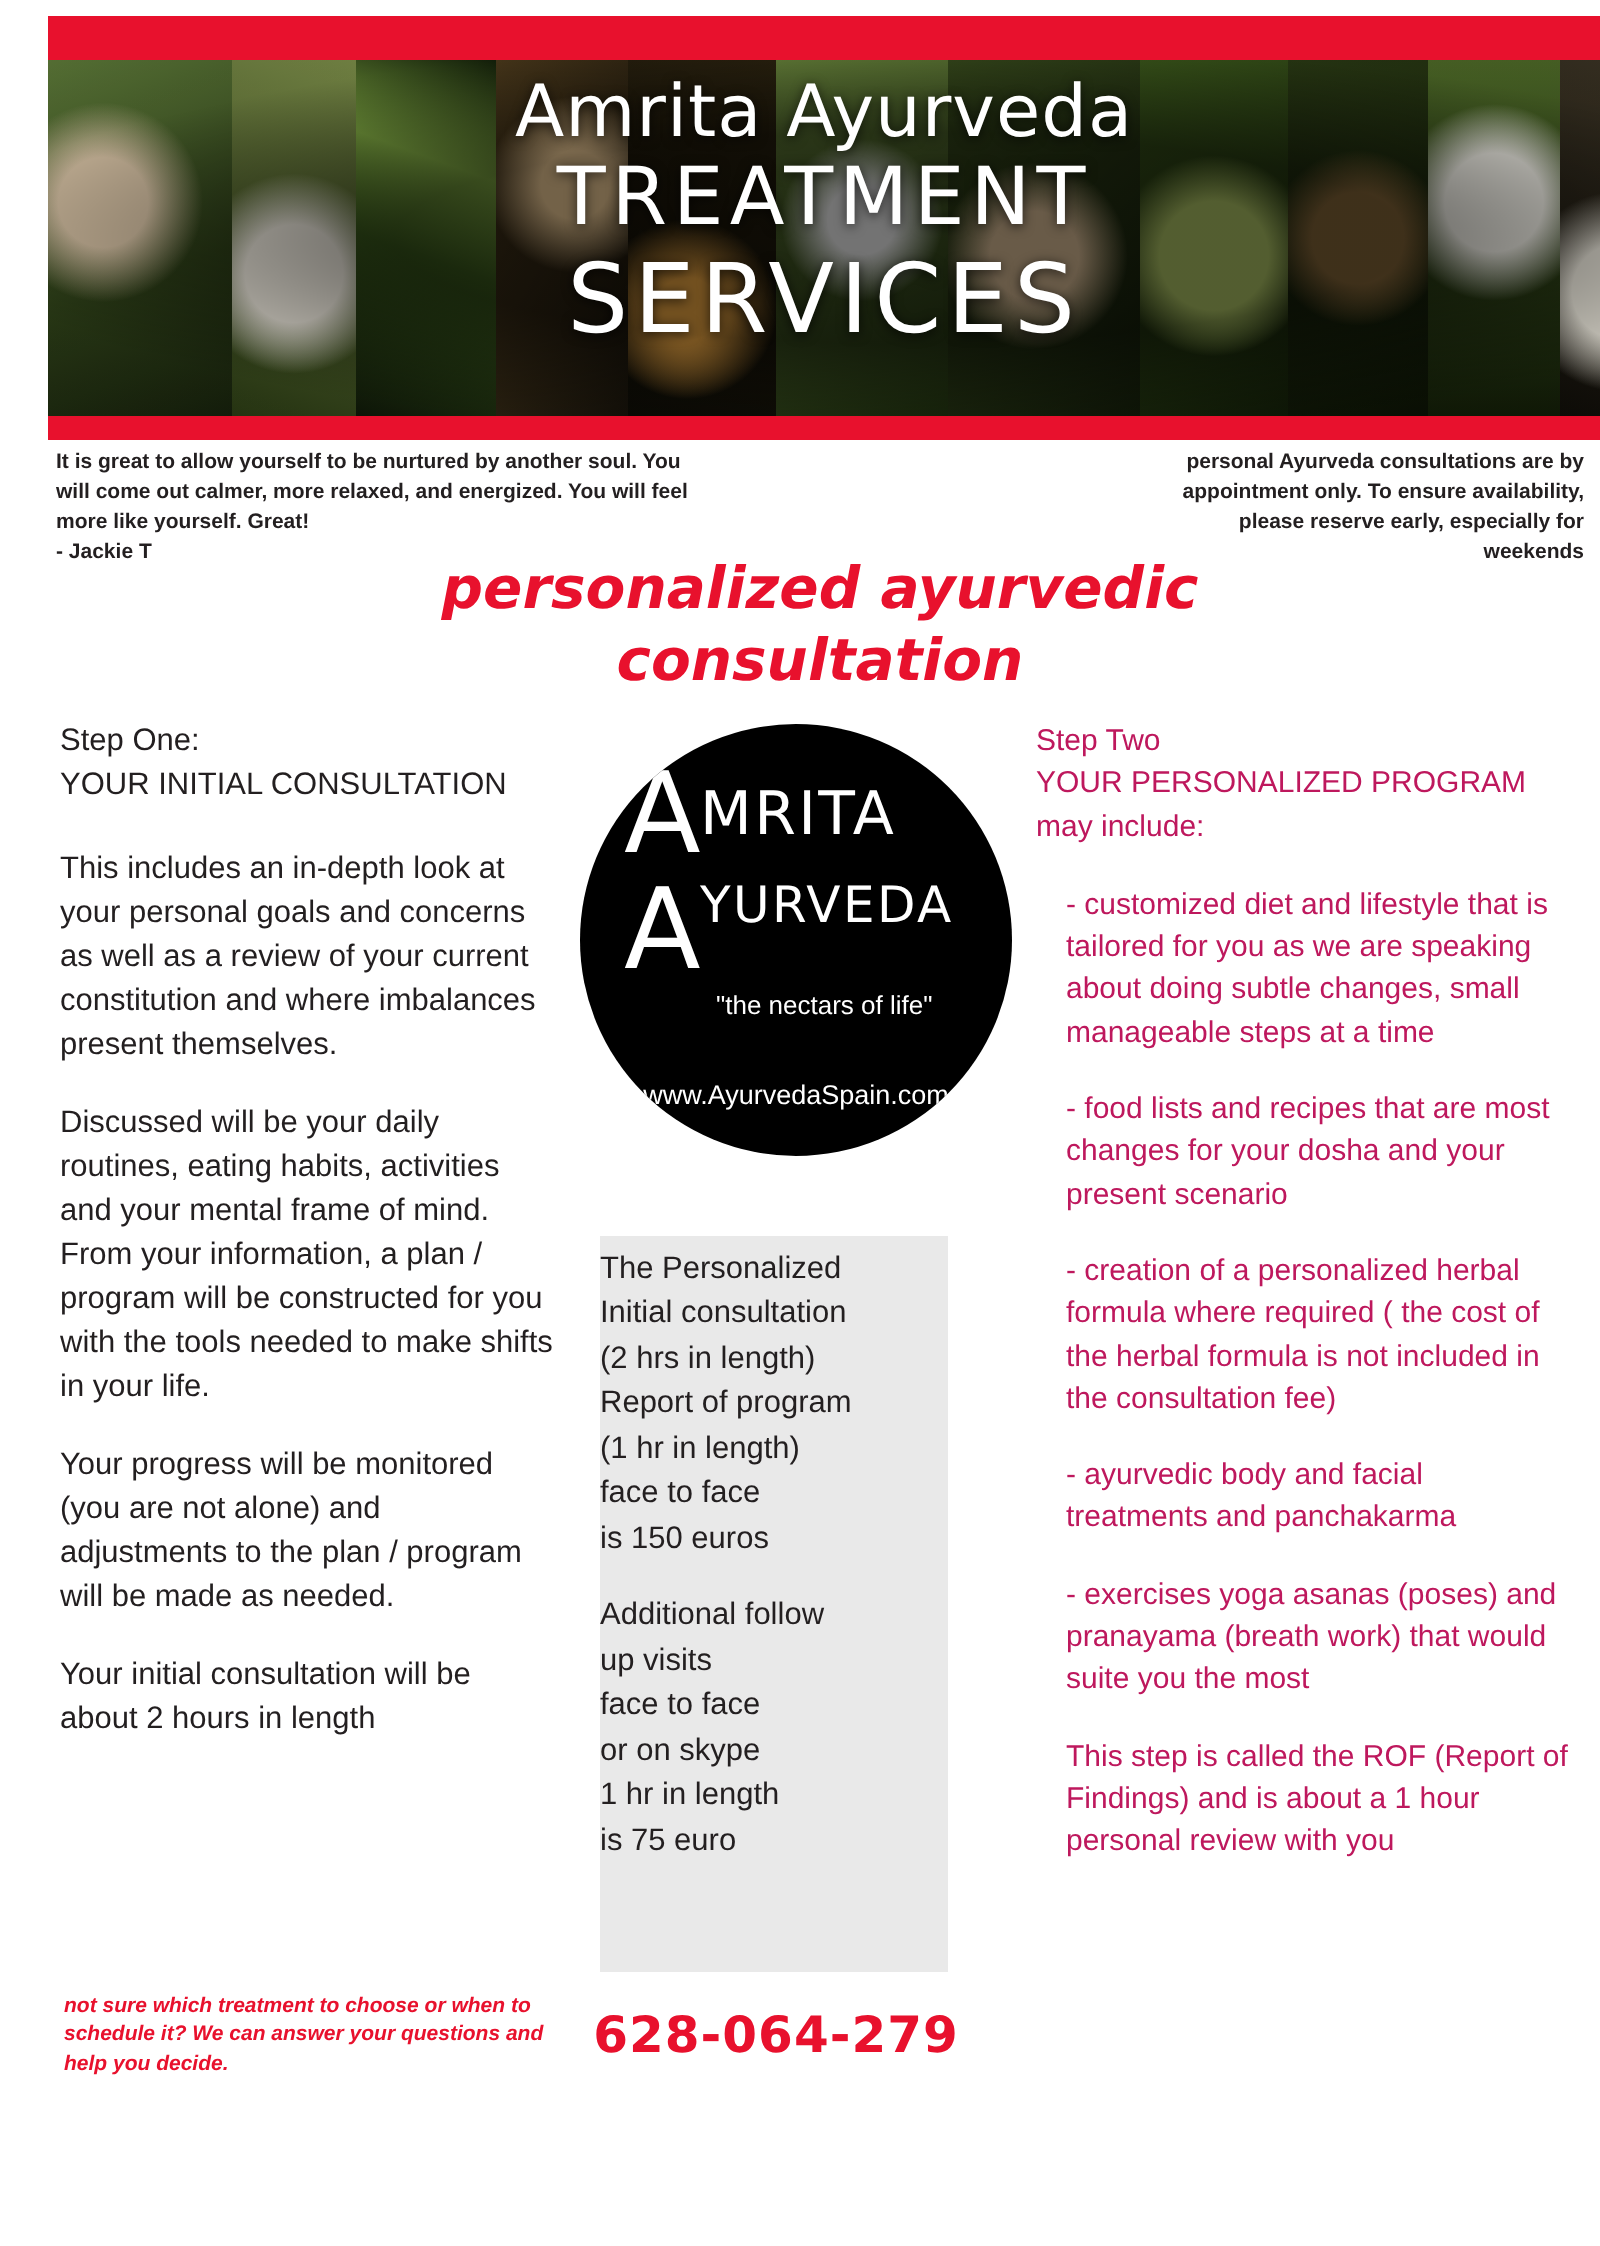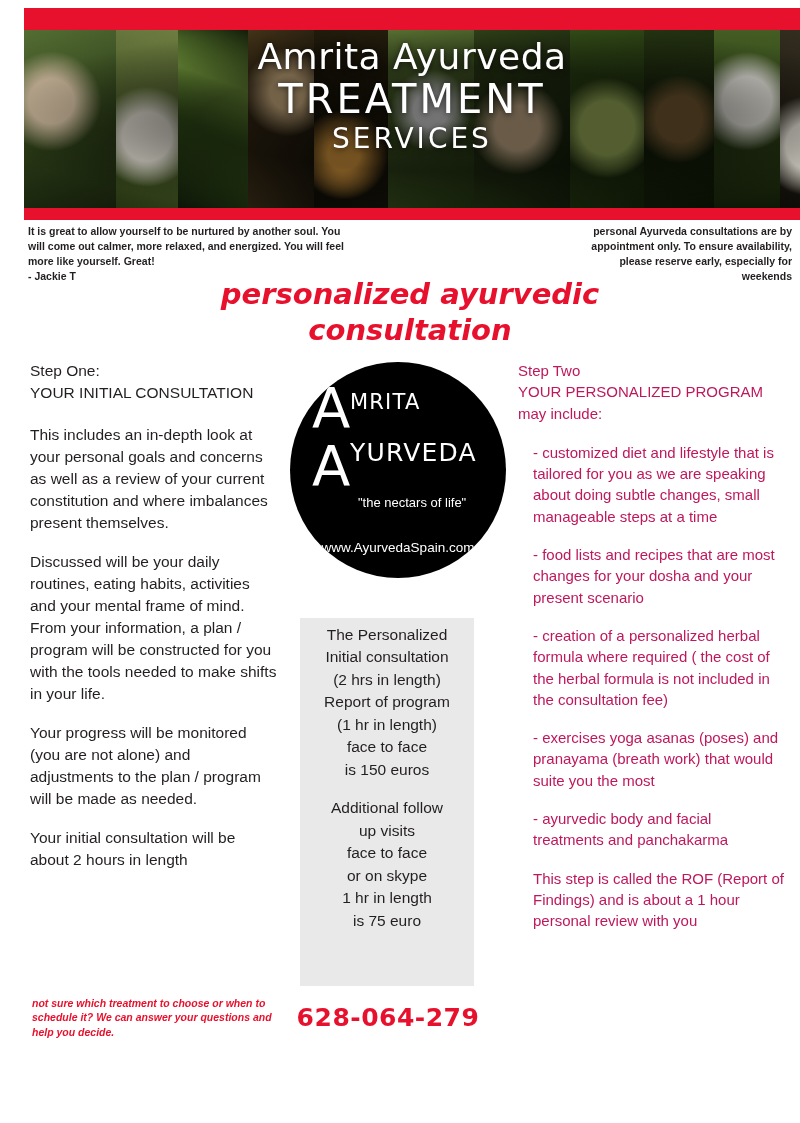--- a/index.html
+++ b/index.html
@@ -111,21 +111,21 @@
     color: #ffffff;
     font-family: "DejaVu Sans", sans-serif;
     font-weight: 400;
     line-height: 1.14;
     letter-spacing: 0.5px;
     text-shadow: 0 1px 6px rgba(0,0,0,0.7);
     pointer-events: none;
   }
   .banner-title .l1 { font-size: 36px; display: block; }
   .banner-title .l2 { font-size: 40px; display: block; letter-spacing: 3px; }
-  .banner-title .l3 { font-size: 28px; display: block; letter-spacing: 3px; }
+  .banner-title .l3 { font-size: 48px; display: block; letter-spacing: 3px; }
 
   
   .testimonial {
     position: absolute;
     left: 28px;
     top: 224px;
     width: 330px;
     font-size: 10.5px;
     font-weight: bold;
     line-height: 1.42;
@@ -215,21 +215,21 @@
     font-size: 56px;
     font-weight: 400;
     line-height: 1;
     color: #ffffff;
   }
   .logo-amrita {
     position: absolute;
     left: 60px;
     top: 28px;
     font-family: "DejaVu Sans", sans-serif;
-    font-size: 21px;
+    font-size: 30px;
     letter-spacing: 1.2px;
     color: #ffffff;
   }
   .logo-a2 {
     position: absolute;
     left: 22px;
     top: 76px;
     font-family: "DejaVu Sans", sans-serif;
     font-size: 56px;
     font-weight: 400;
@@ -270,21 +270,20 @@
     top: 618px;
     width: 174px;
     height: 368px;
     background: #e9e9e9;
   }
   .price-text {
     position: absolute;
     left: 300px;
     top: 624px;
     width: 174px;
-    text-align: center;
     font-size: 15.5px;
     line-height: 1.45;
     color: #231f20;
   }
   .price-text .gap { display: block; height: 16px; }
 
   .phone {
     position: absolute;
     left: 288px;
     top: 1003px;
@@ -356,22 +355,22 @@
 
   <div class="col-right">
     <div style="margin-bottom:18px">
       <div>Step Two</div>
       <div>YOUR PERSONALIZED PROGRAM</div>
       <div>may include:</div>
     </div>
     <p>- customized diet and lifestyle that is tailored for you as we are speaking about doing subtle changes, small manageable steps at a time</p>
     <p>- food lists and recipes that are most changes for your dosha and your present scenario</p>
     <p>- creation of a personalized herbal formula where required ( the cost of the herbal formula is not included in the consultation fee)</p>
+    <p>- ayurvedic body and facial treatments and panchakarma</p>
     <p>- exercises yoga asanas (poses) and pranayama (breath work) that would suite you the most</p>
-    <p>- ayurvedic body and facial treatments and panchakarma</p>
     <p>This step is called the ROF (Report of Findings) and is about a 1 hour personal review with you</p>
   </div>
 
   <div class="logo-circle">
     <div class="logo-a1">A</div>
     <div class="logo-amrita">MRITA</div>
     <div class="logo-a2">A</div>
     <div class="logo-ayurveda">YURVEDA</div>
     <div class="logo-tag">"the nectars of life"</div>
     <div class="logo-url">www.AyurvedaSpain.com</div>

